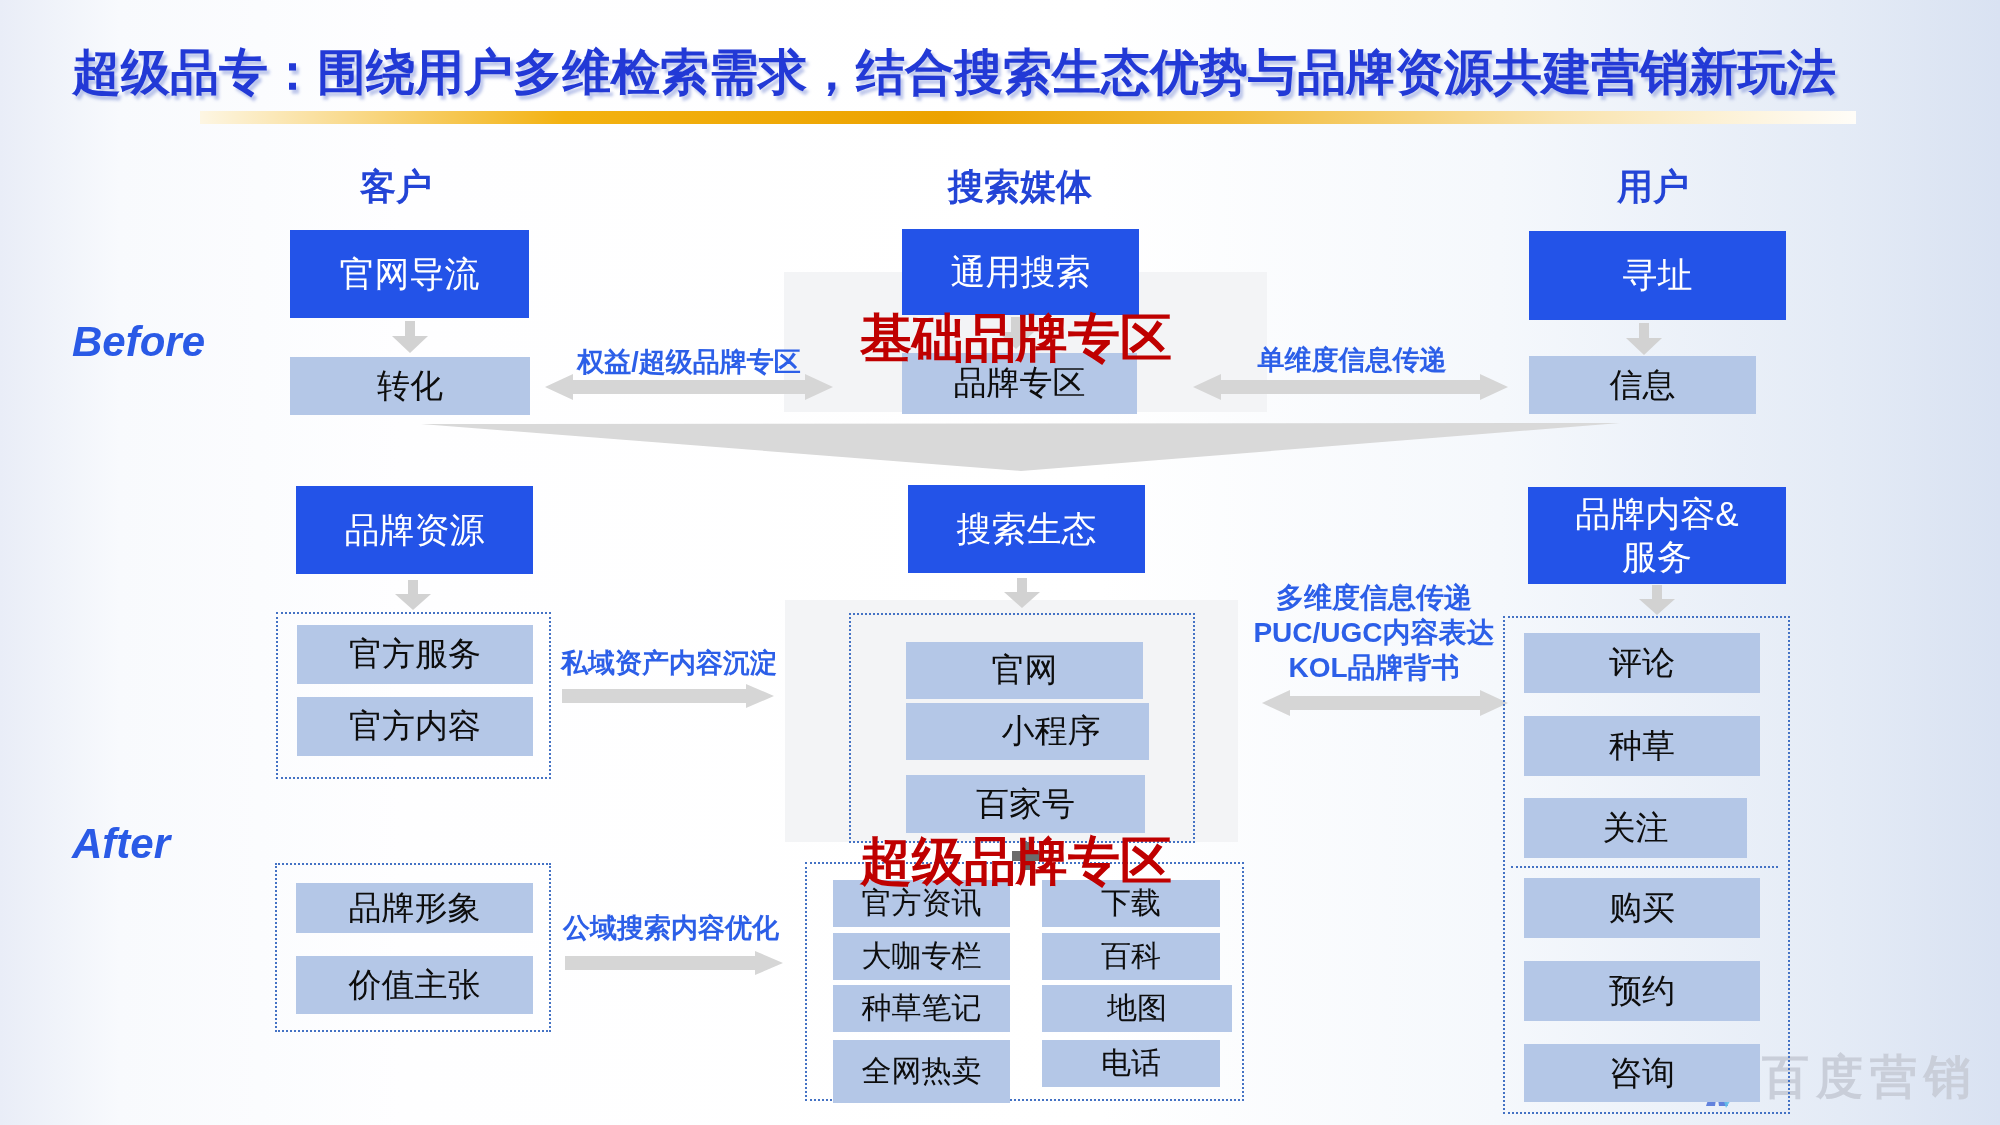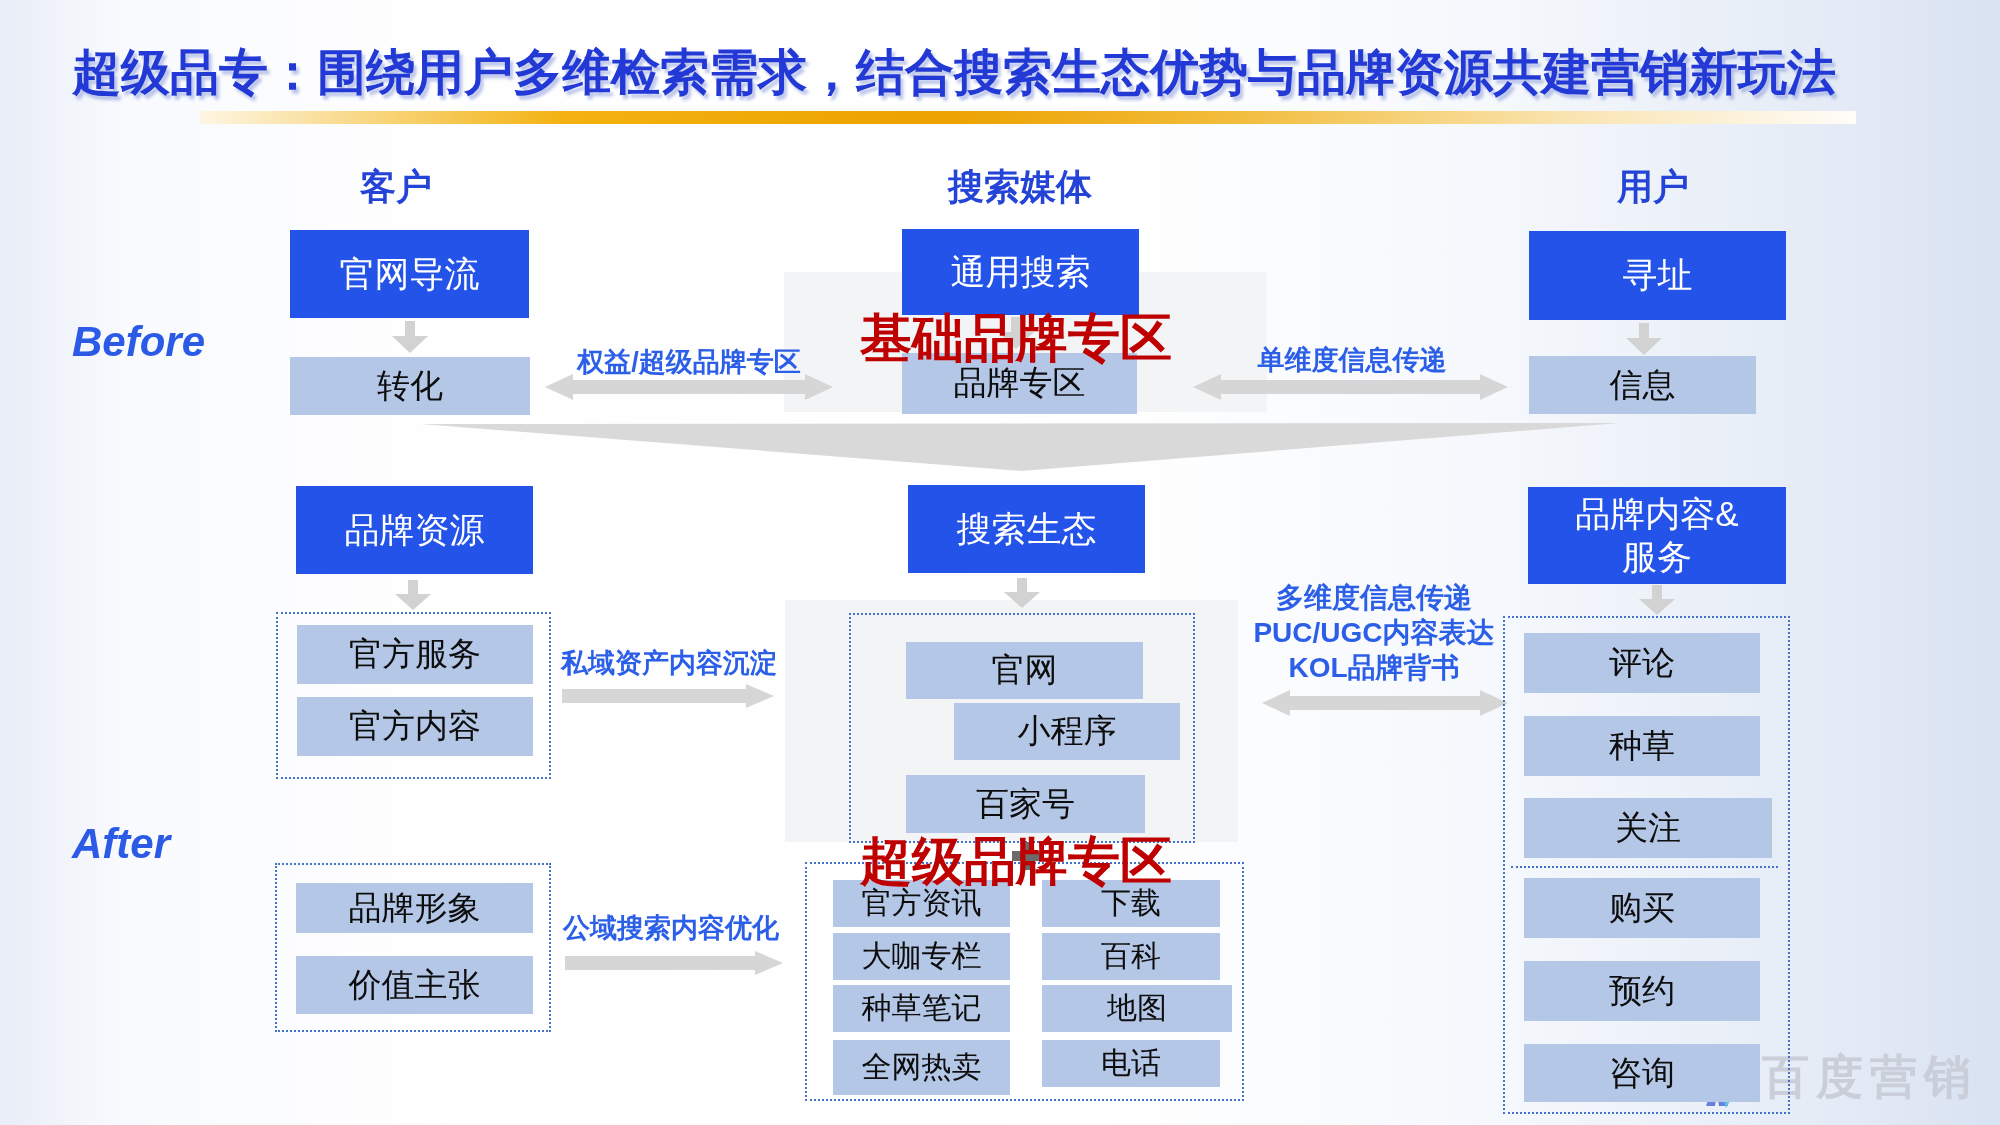--- a/index.html
+++ b/index.html
@@ -163,36 +163,36 @@
   <div class="abs arrow-label" style="left:563px;top:910px;">公域搜索内容优化</div>
   <div class="abs icon" style="left:565px;top:951px;">
     <svg width="218" height="24" viewBox="0 0 218 24">
         <rect x="0" y="5" width="190" height="14" fill="#d6d6d6"></rect>
         <polygon points="190,0 218,12 190,24" fill="#d6d6d6"></polygon>
       </svg>
   </div>
 
   <div class="abs dashedbox" style="left:849px;top:613px;width:342px;height:226px;"></div>
   <div class="abs lightbox" style="left:906px;top:626px;width:237px;height:57px;margin-top:16px;">官网</div>
-  <div class="abs lightbox" style="left:954px;top:703px;width:226px;height:57px;">小程序</div>
+  <div class="abs lightbox" style="left:906px;top:703px;width:196px;height:57px;padding-left:47px;">小程序</div>
   <div class="abs lightbox" style="left:906px;top:775px;width:239px;height:58px;">百家号</div>
 
   <div class="abs plus-icon" style="left:1012px;top:842px;">
     <svg width="30" height="28" viewBox="0 0 30 28">
         <rect x="10" y="0" width="10" height="28" fill="#6b6b6b"></rect>
         <rect x="0" y="9" width="30" height="10" fill="#6b6b6b"></rect>
       </svg>
   </div>
   <div class="abs overlay-red" style="left:1016px;top:833px;">超级品牌专区</div>
 
   <div class="abs dashedbox" style="left:805px;top:862px;width:435px;height:235px;"></div>
   <div class="abs lightbox grid-item" style="left:833px;top:880px;width:177px;height:47px;">官方资讯</div>
   <div class="abs lightbox grid-item" style="left:833px;top:933px;width:177px;height:47px;">大咖专栏</div>
   <div class="abs lightbox grid-item" style="left:833px;top:985px;width:177px;height:47px;">种草笔记</div>
-  <div class="abs lightbox grid-item" style="left:833px;top:1040px;width:177px;height:55px;">全网热卖</div>
+  <div class="abs lightbox grid-item" style="left:833px;top:1040px;width:177px;height:63px;">全网热卖</div>
   <div class="abs lightbox grid-item" style="left:1042px;top:880px;width:178px;height:47px;">下载</div>
   <div class="abs lightbox grid-item" style="left:1042px;top:933px;width:178px;height:47px;">百科</div>
   <div class="abs lightbox grid-item" style="left:1042px;top:985px;width:190px;height:47px;">地图</div>
   <div class="abs lightbox grid-item" style="left:1042px;top:1040px;width:178px;height:47px;">电话</div>
 
   <div class="abs multi-label" style="left:1374px;top:580px;">
     <div>多维度信息传递</div>
     <div>PUC/UGC内容表达</div>
     <div>KOL品牌背书</div>
   </div>
@@ -200,21 +200,21 @@
     <svg width="246" height="26" viewBox="0 0 246 26">
         <polygon points="28,0 0,13 28,26" fill="#d6d6d6"></polygon>
         <rect x="28" y="6" width="190" height="14" fill="#d6d6d6"></rect>
         <polygon points="218,0 246,13 218,26" fill="#d6d6d6"></polygon>
       </svg>
   </div>
 
   <div class="abs dashedbox" style="left:1503px;top:616px;width:283px;height:494px;"></div>
   <div class="abs lightbox" style="left:1524px;top:633px;width:236px;height:60px;">评论</div>
   <div class="abs lightbox" style="left:1524px;top:716px;width:236px;height:60px;">种草</div>
-  <div class="abs lightbox" style="left:1524px;top:798px;width:248px;height:60px;">关注</div>
+  <div class="abs lightbox" style="left:1524px;top:798px;width:223px;height:60px;">关注</div>
   <div class="abs divider-dotted" style="left:1511px;top:866px;width:267px;height:0;"></div>
   <div class="abs lightbox" style="left:1524px;top:878px;width:236px;height:60px;">购买</div>
   <div class="abs lightbox" style="left:1524px;top:961px;width:236px;height:60px;">预约</div>
   <div class="abs lightbox" style="left:1524px;top:1044px;width:236px;height:58px;">咨询</div>
 
   <div class="abs icon" style="left:1684px;top:1040px;z-index:1;">
     <svg width="70" height="70" viewBox="0 0 70 70">
       <circle cx="14" cy="16" r="8" fill="#9fb0cf" opacity="0.85"></circle>
       <circle cx="9" cy="38" r="9" fill="#a9c6f2" opacity="0.9"></circle>
       <circle cx="57" cy="24" r="10" fill="#4f7fe0" opacity="0.85"></circle>

